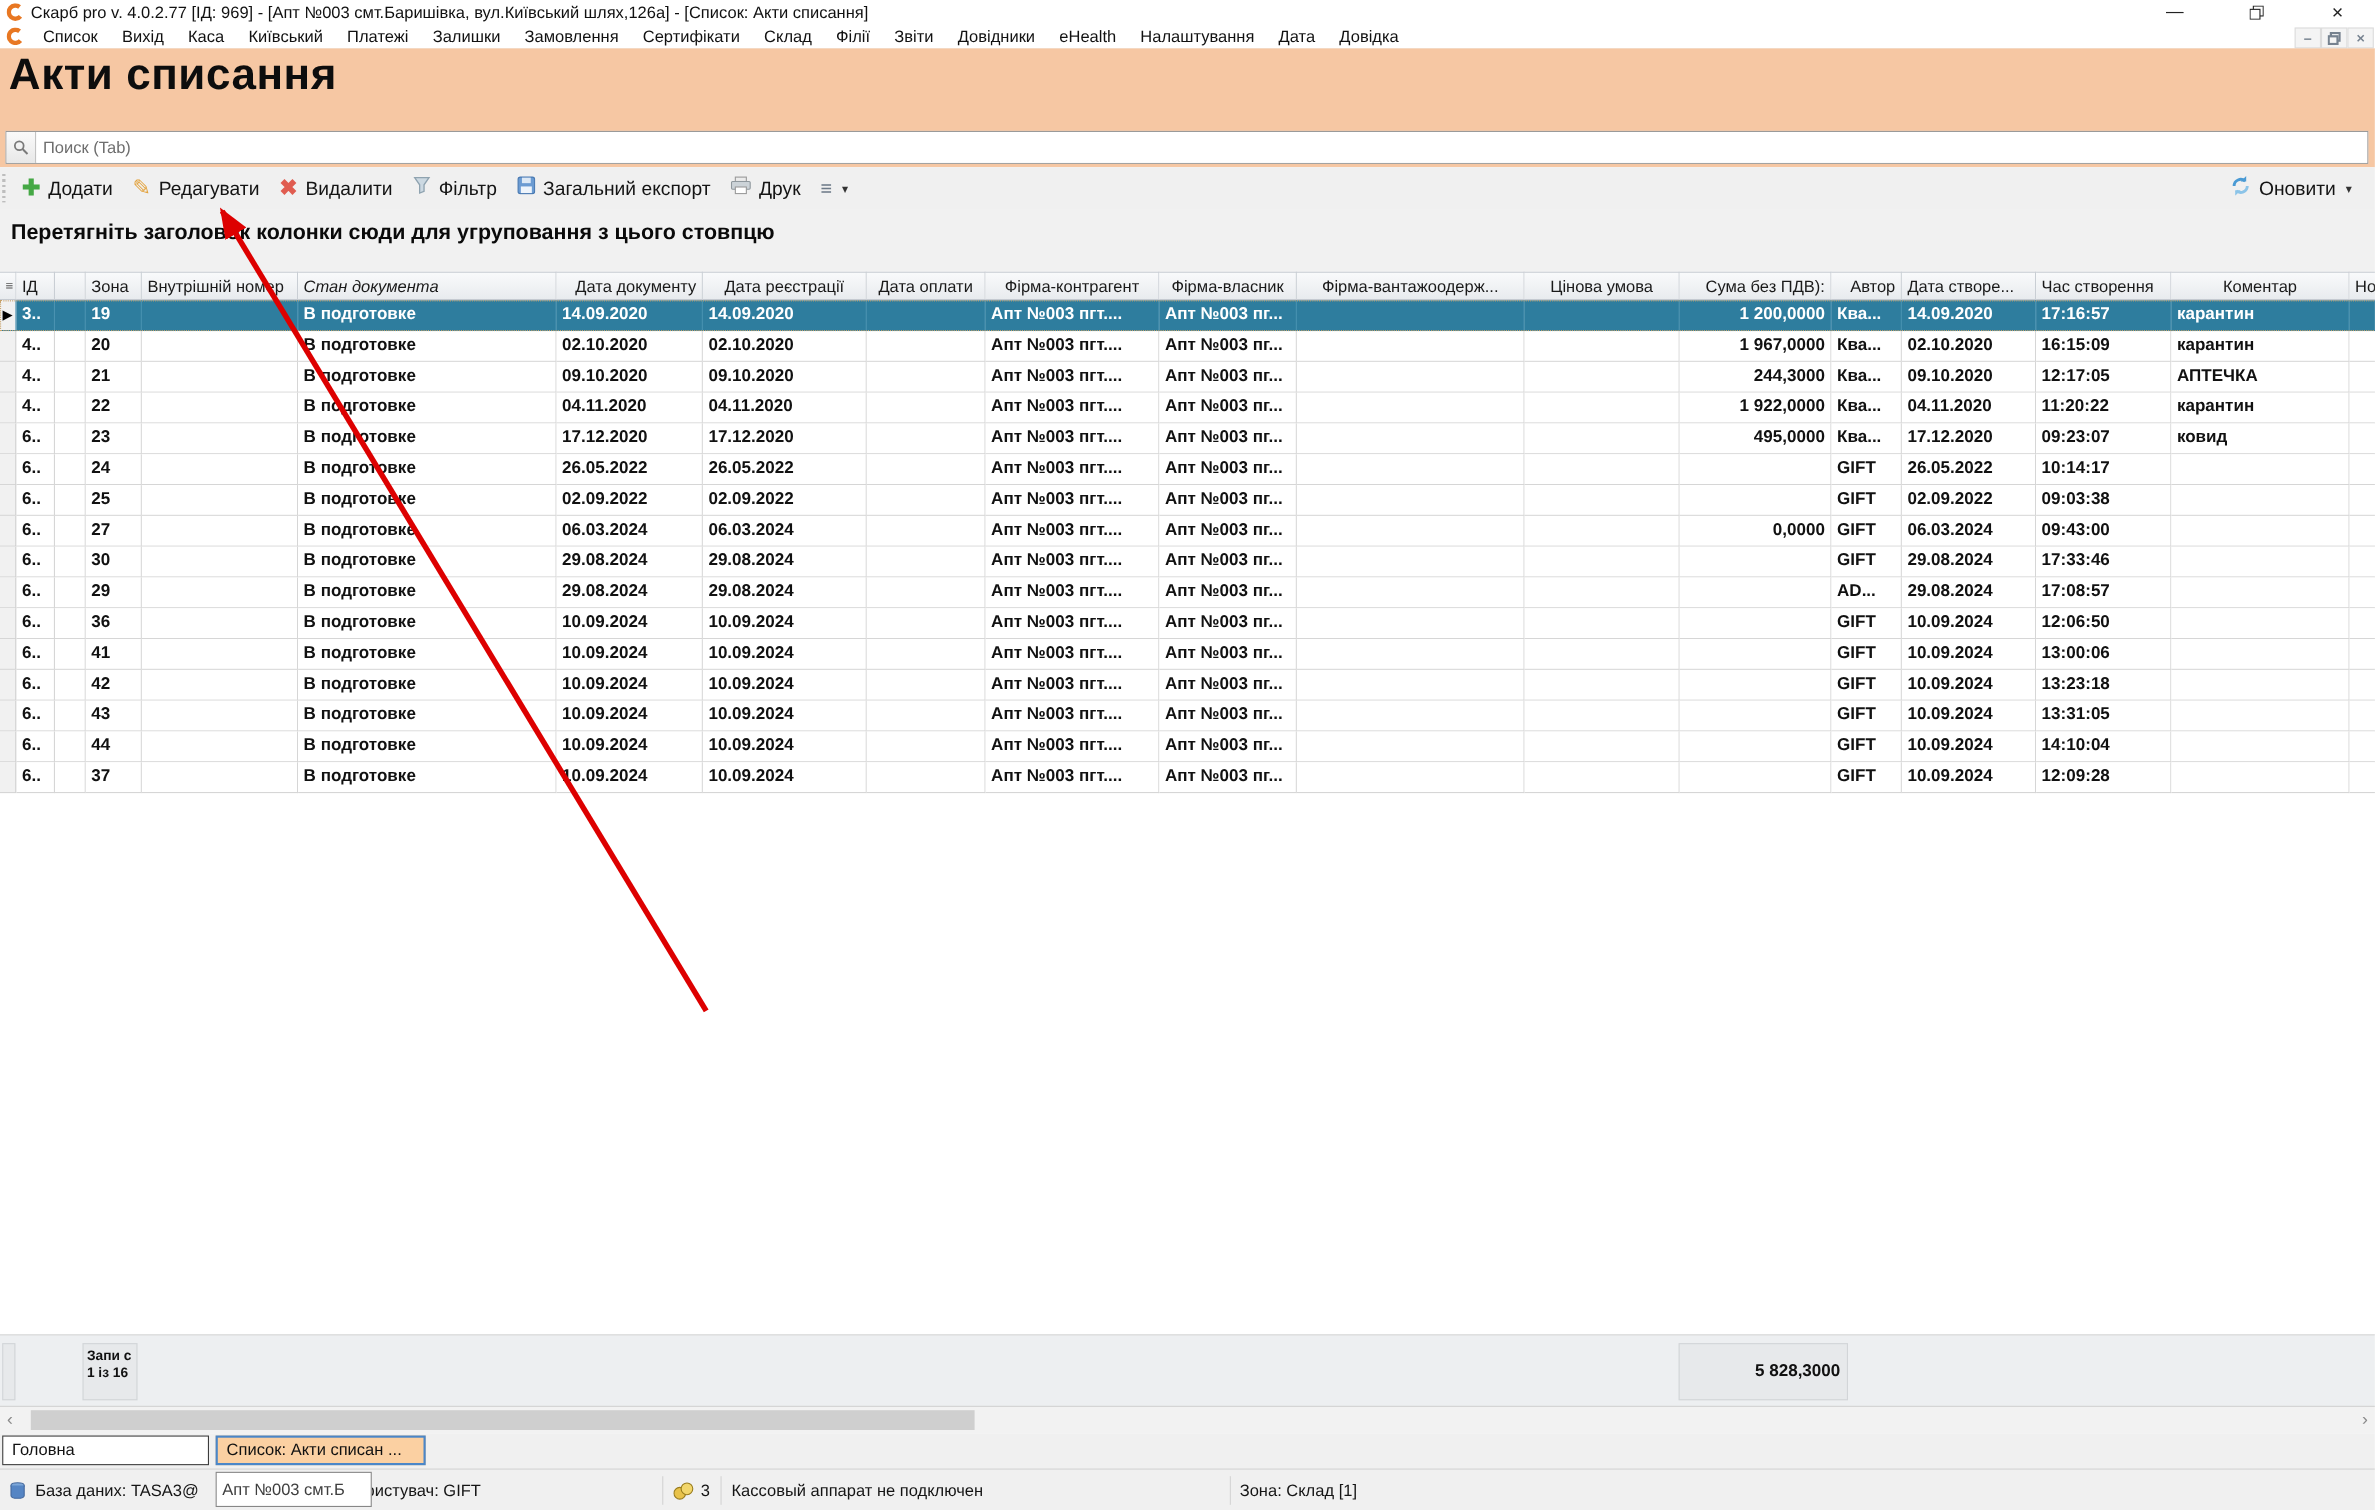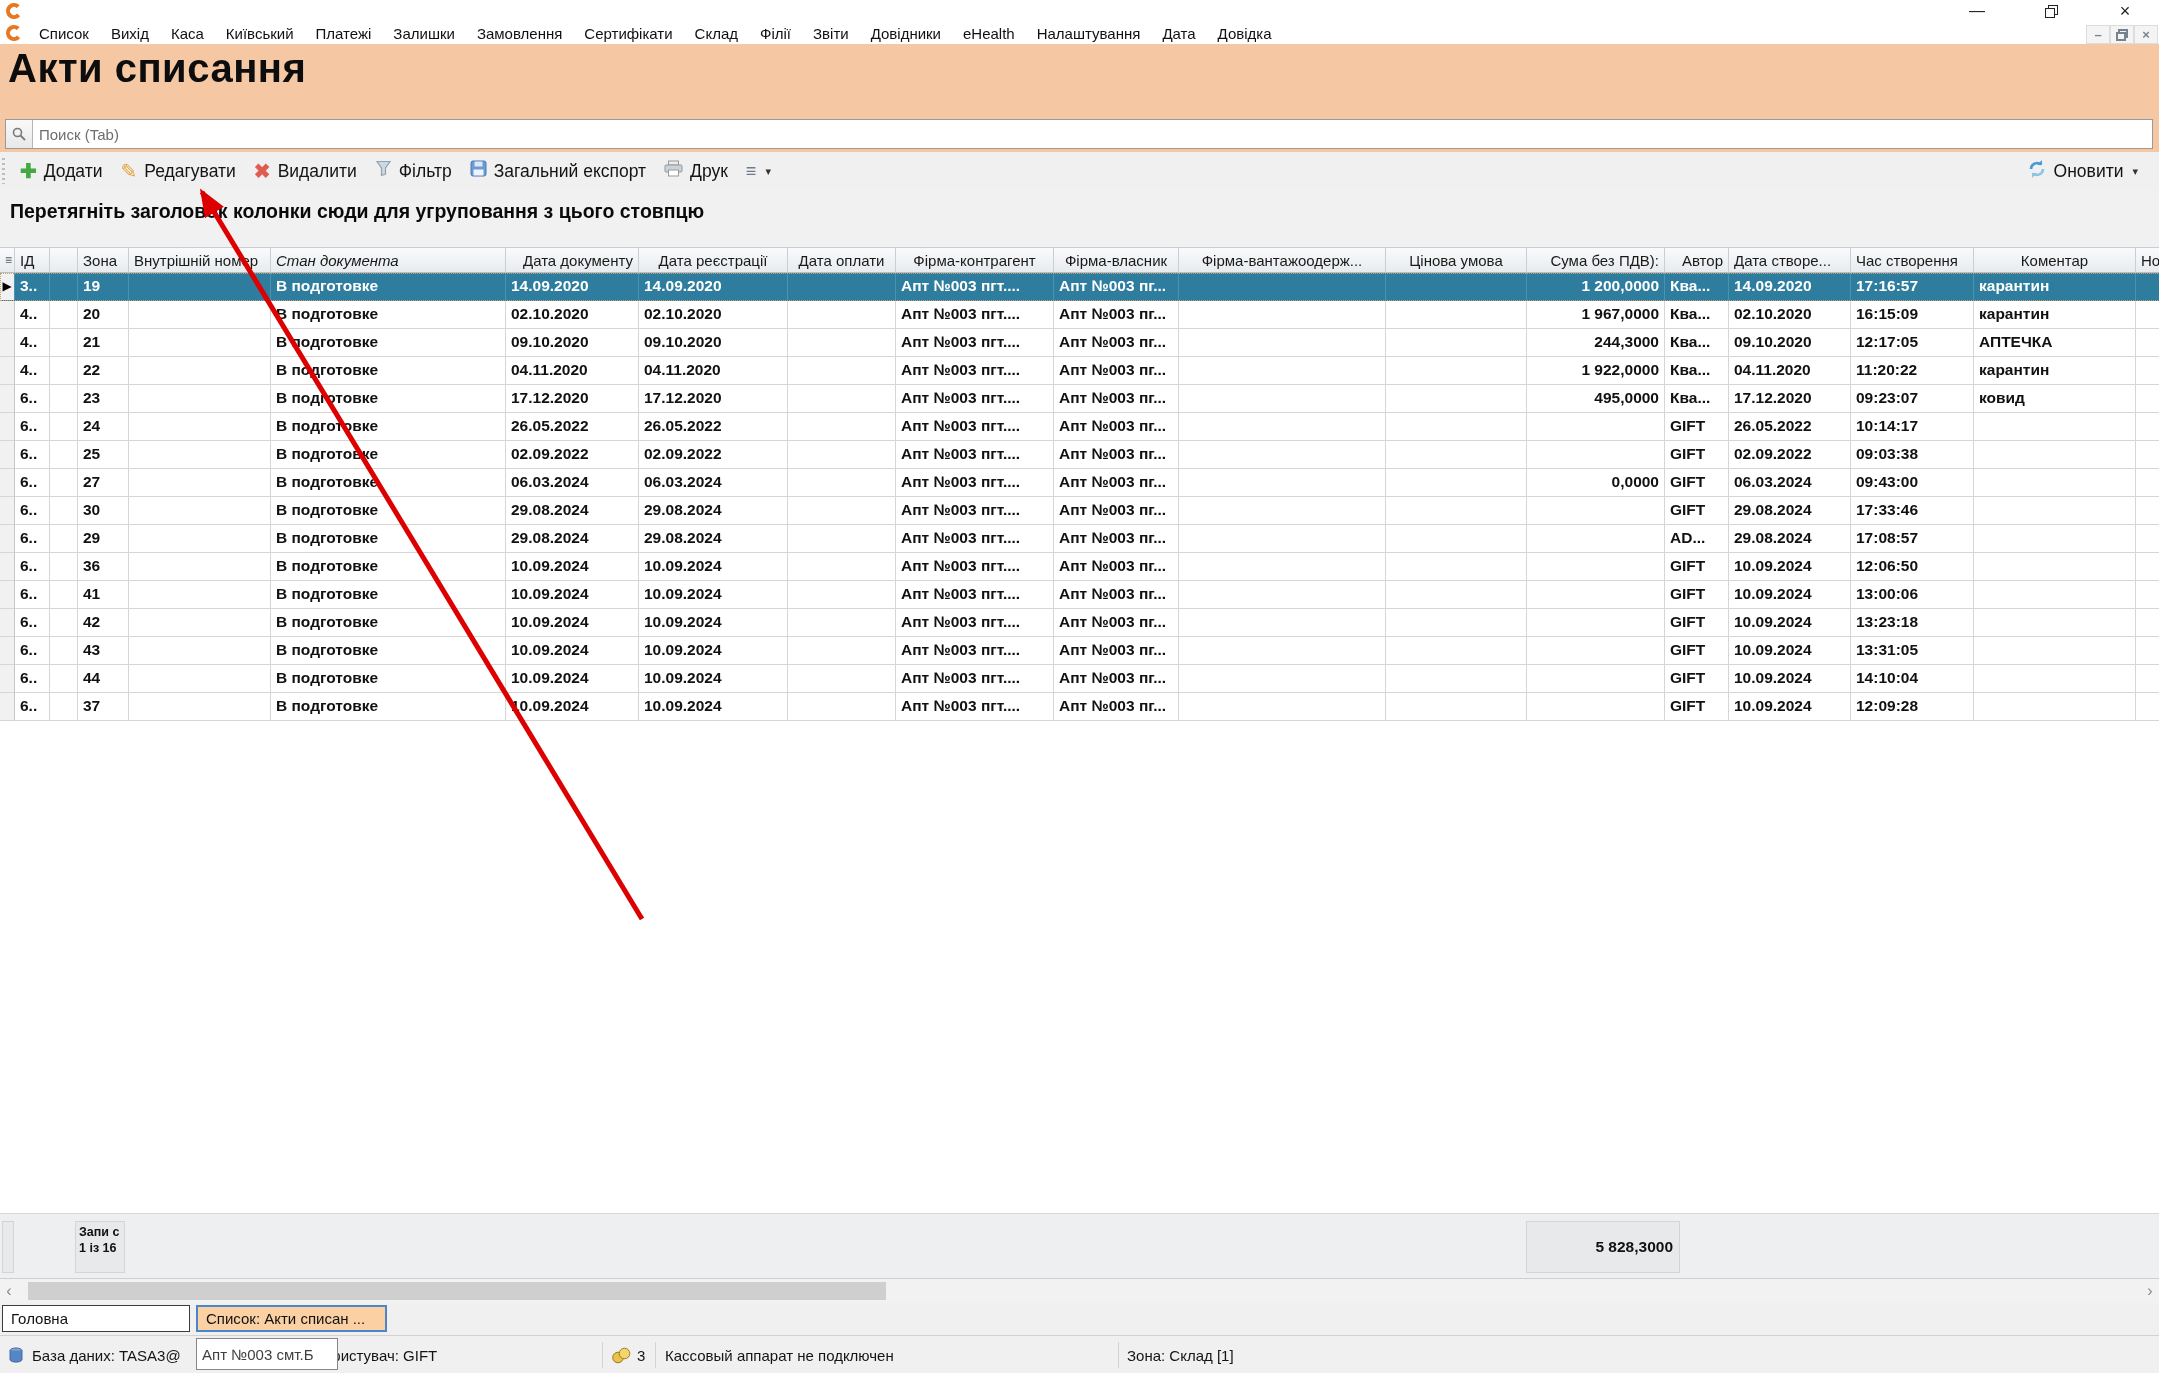--- a/index.html
+++ b/index.html
@@ -83,20 +83,21 @@
         box-sizing:border-box;display:flex;align-items:center;padding:0 5px;font-size:15px;color:#3f3f3f;z-index:6}
   .arrowsvg{left:0;top:0;width:2159px;height:1373px;z-index:60;pointer-events:none}
 </style>
 </head>
 <body>
 
 <div class="abs titlebar">
   <svg class="abs" style="left:6px;top:3px" width="16" height="16">
     <circle cx="8" cy="8" r="6" fill="none" stroke="#e87722" stroke-width="4" stroke-dasharray="28 10" transform="rotate(40 8 8)"></circle>
   </svg>
+  <span class="ttext" style="margin-left:28px">Скарб pro v. 4.0.2.77 [ІД: 969] - [Апт №003 смт.Баришівка, вул.Київський шлях,126а] - [Список: Акти списання]</span>
 </div>
 <div class="wbtn" style="left:1962px">—</div>
 <div class="wbtn" style="left:2036px">
   <svg width="13" height="13">
       <rect x="3.5" y="0.5" width="9" height="9" fill="none" stroke="#222"></rect>
       <rect x="0.5" y="3.5" width="9" height="9" fill="#fff" stroke="#222"></rect>
     </svg>
 </div>
 <div class="wbtn" style="left:2110px;font-size:18px">×</div>
 

